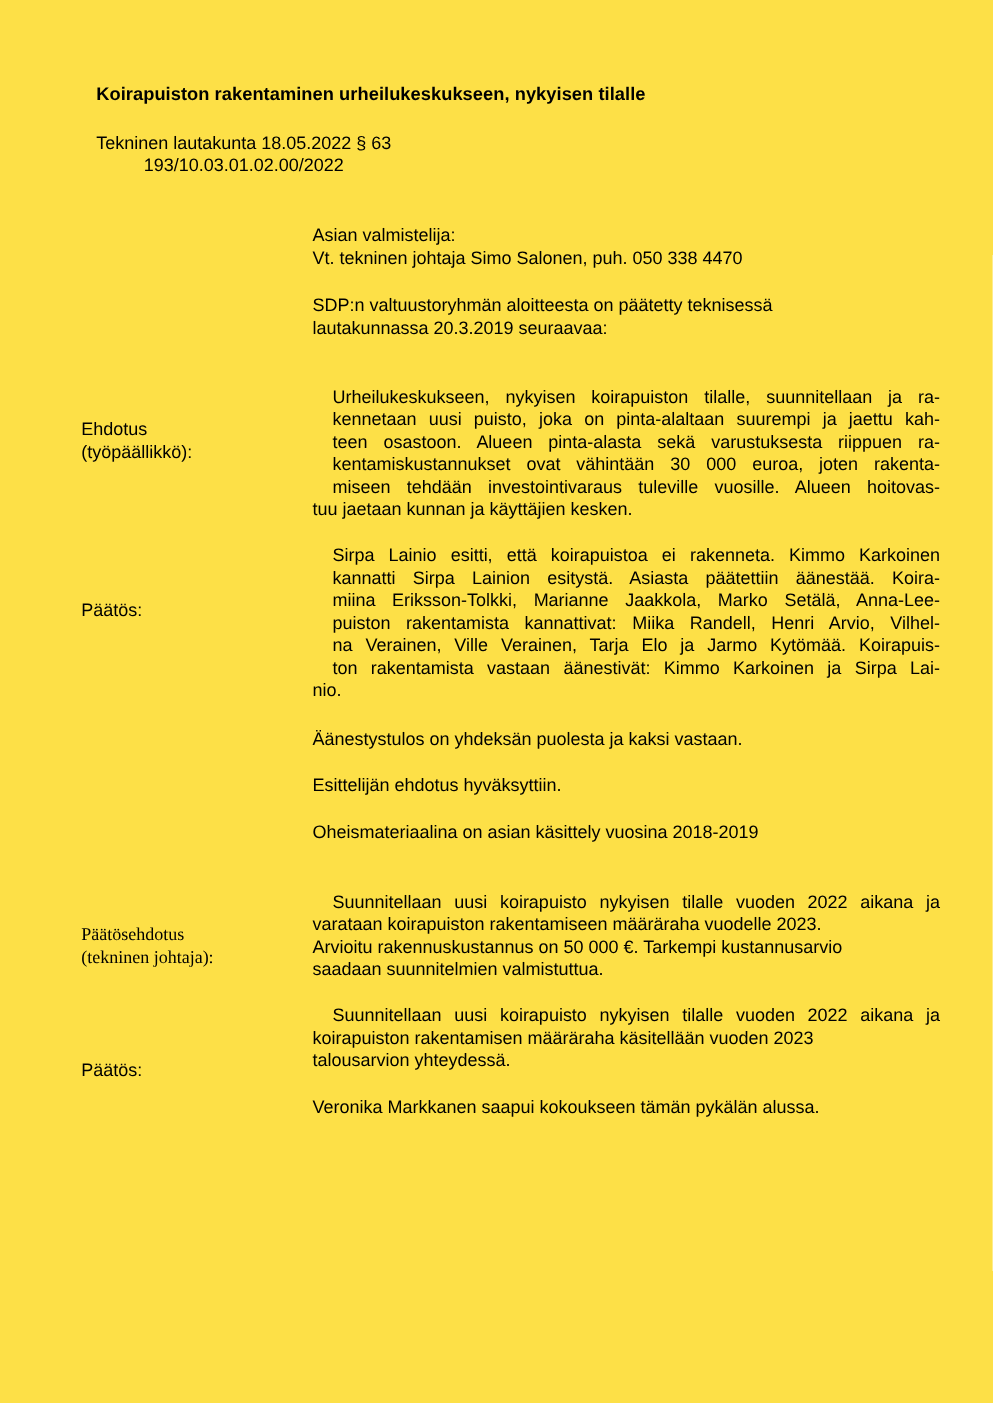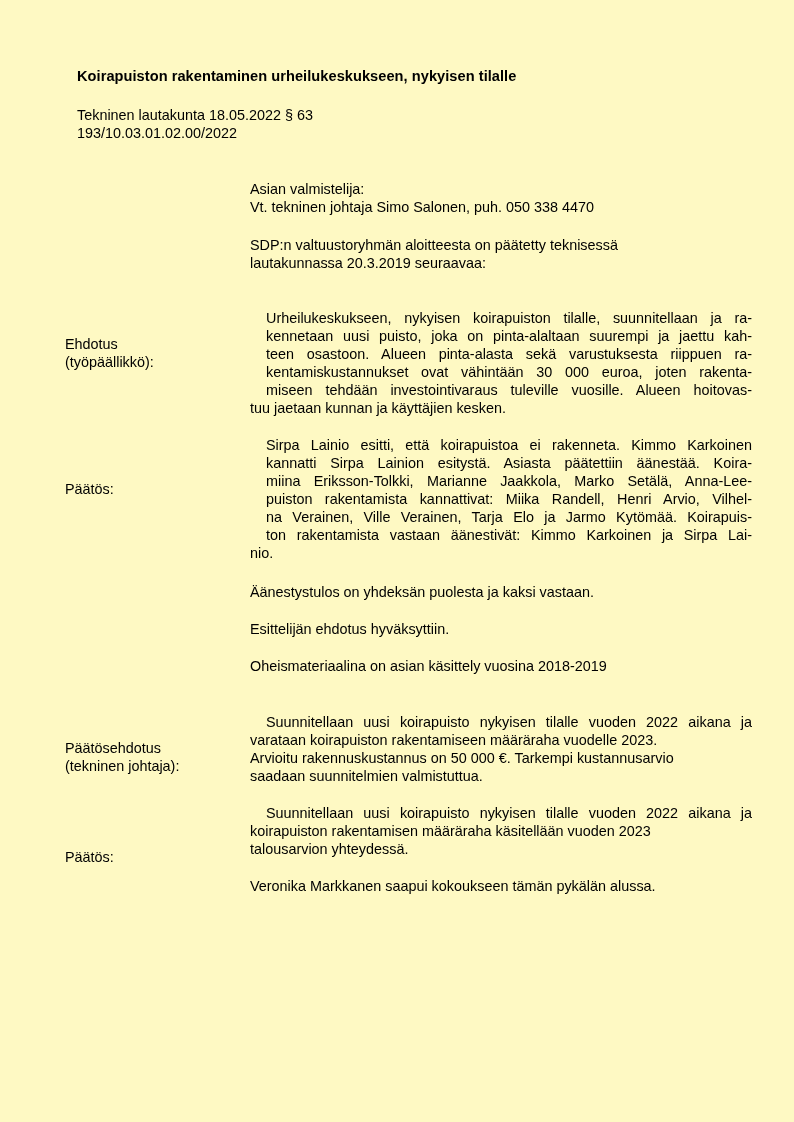--- a/index.html
+++ b/index.html
@@ -13,38 +13,39 @@
       position: relative;
       overflow: hidden;
       font-family: "Liberation Sans", sans-serif;
       color: #000000;
     }
     .page {
       position: absolute;
       left: 0; top: 0;
       width: 794px;
       height: 1122px;
-      background: #fef9c3;
+      background: #fde047;
     }
     .title {
       position: absolute;
       left: 77px;
       top: 68px;
       font-size: 14.6px;
       font-weight: bold;
       white-space: nowrap;
       letter-spacing: 0.05px;
     }
     .meta {
       position: absolute;
       left: 77px;
       top: 106px;
       font-size: 14.4px;
       line-height: 18px;
       white-space: nowrap;
+      text-align: center;
     }
     .block {
       position: absolute;
       font-size: 14.4px;
       line-height: 18px;
     }
     .label {
       position: absolute;
       left: 65px;
       white-space: nowrap;
@@ -118,21 +119,21 @@
   <div class="block body" style="top:620px;">
     <span class="line">Esittelijän  ehdotus  hyväksyttiin.</span>
   </div>
   <div class="block body" style="top:583px;">
     <span class="line">Äänestystulos  on yhdeksän  puolesta ja kaksi vastaan.</span>
   </div>
   <div class="block body" style="top:657px;">
     <span class="line">Oheismateriaalina  on asian käsittely vuosina  2018-2019</span>
   </div>
 
-  <div class="block label" style="top:695px;">
+  <div class="block label" style="top:695px;font-family:Liberation Serif, serif;">
     <span class="line">Päätösehdotus</span>
     <span class="line">(tekninen johtaja):</span>
   </div>
   <div class="block body" style="top:713px;">
     <span class="line just">Suunnitellaan  uusi  koirapuisto nykyisen  tilalle vuoden  2022 aikana ja</span>
     <span class="line">varataan  koirapuiston rakentamiseen määräraha vuodelle  2023.</span>
     <span class="line">Arvioitu rakennuskustannus   on 50 000 €. Tarkempi kustannusarvio</span>
     <span class="line">saadaan suunnitelmien  valmistuttua.</span>
   </div>
 

